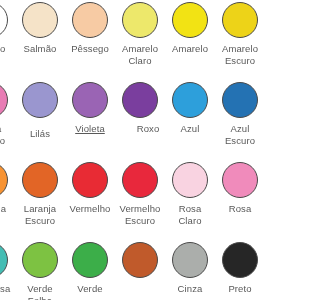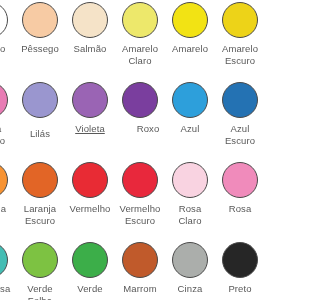--- a/index.html
+++ b/index.html
@@ -59,26 +59,26 @@
 </head>
 <body>
 
 <div id="swatch-board" style="background: rgb(255, 255, 255);">
   <div id="swatch-grid" style="grid-template-columns: repeat(6, 50px);">
       <div class="swatch-cell">
         <div class="swatch-dot" style="background: rgb(255, 255, 255); border-color: rgb(74, 74, 74);"></div>
         <div class="swatch-label" style="color: rgb(89, 89, 89);">Branco</div>
       </div>
       <div class="swatch-cell">
+        <div class="swatch-dot" style="background: rgb(245, 227, 200); border-color: rgb(74, 74, 74);"></div>
+        <div class="swatch-label" style="color: rgb(89, 89, 89);">Salmão</div>
+      </div>
+      <div class="swatch-cell">
         <div class="swatch-dot" style="background: rgb(247, 203, 164); border-color: rgb(74, 74, 74);"></div>
         <div class="swatch-label" style="color: rgb(89, 89, 89);">Pêssego</div>
-      </div>
-      <div class="swatch-cell">
-        <div class="swatch-dot" style="background: rgb(245, 227, 200); border-color: rgb(74, 74, 74);"></div>
-        <div class="swatch-label" style="color: rgb(89, 89, 89);">Salmão</div>
       </div>
       <div class="swatch-cell">
         <div class="swatch-dot" style="background: rgb(237, 232, 107); border-color: rgb(74, 74, 74);"></div>
         <div class="swatch-label" style="color: rgb(89, 89, 89);">Amarelo
 Claro</div>
       </div>
       <div class="swatch-cell">
         <div class="swatch-dot" style="background: rgb(242, 227, 20); border-color: rgb(74, 74, 74);"></div>
         <div class="swatch-label" style="color: rgb(89, 89, 89);">Amarelo</div>
       </div>
@@ -148,21 +148,20 @@
         <div class="swatch-dot" style="background: rgb(125, 194, 66); border-color: rgb(74, 74, 74);"></div>
         <div class="swatch-label" style="color: rgb(89, 89, 89);">Verde
 Folha</div>
       </div>
       <div class="swatch-cell">
         <div class="swatch-dot" style="background: rgb(60, 174, 73); border-color: rgb(74, 74, 74);"></div>
         <div class="swatch-label" style="color: rgb(89, 89, 89);">Verde</div>
       </div>
       <div class="swatch-cell">
         <div class="swatch-dot" style="background: rgb(192, 90, 43); border-color: rgb(74, 74, 74);"></div>
-        <div class="swatch-label" style="color: rgb(89, 89, 89);">Marrom</div>
       </div>
       <div class="swatch-cell">
         <div class="swatch-dot" style="background: rgb(171, 174, 171); border-color: rgb(74, 74, 74);"></div>
         <div class="swatch-label" style="color: rgb(89, 89, 89);">Cinza</div>
       </div>
       <div class="swatch-cell">
         <div class="swatch-dot" style="background: rgb(38, 38, 38); border-color: rgb(74, 74, 74);"></div>
         <div class="swatch-label" style="color: rgb(89, 89, 89); text-align: center;">Preto</div>
       </div>
     </div>

